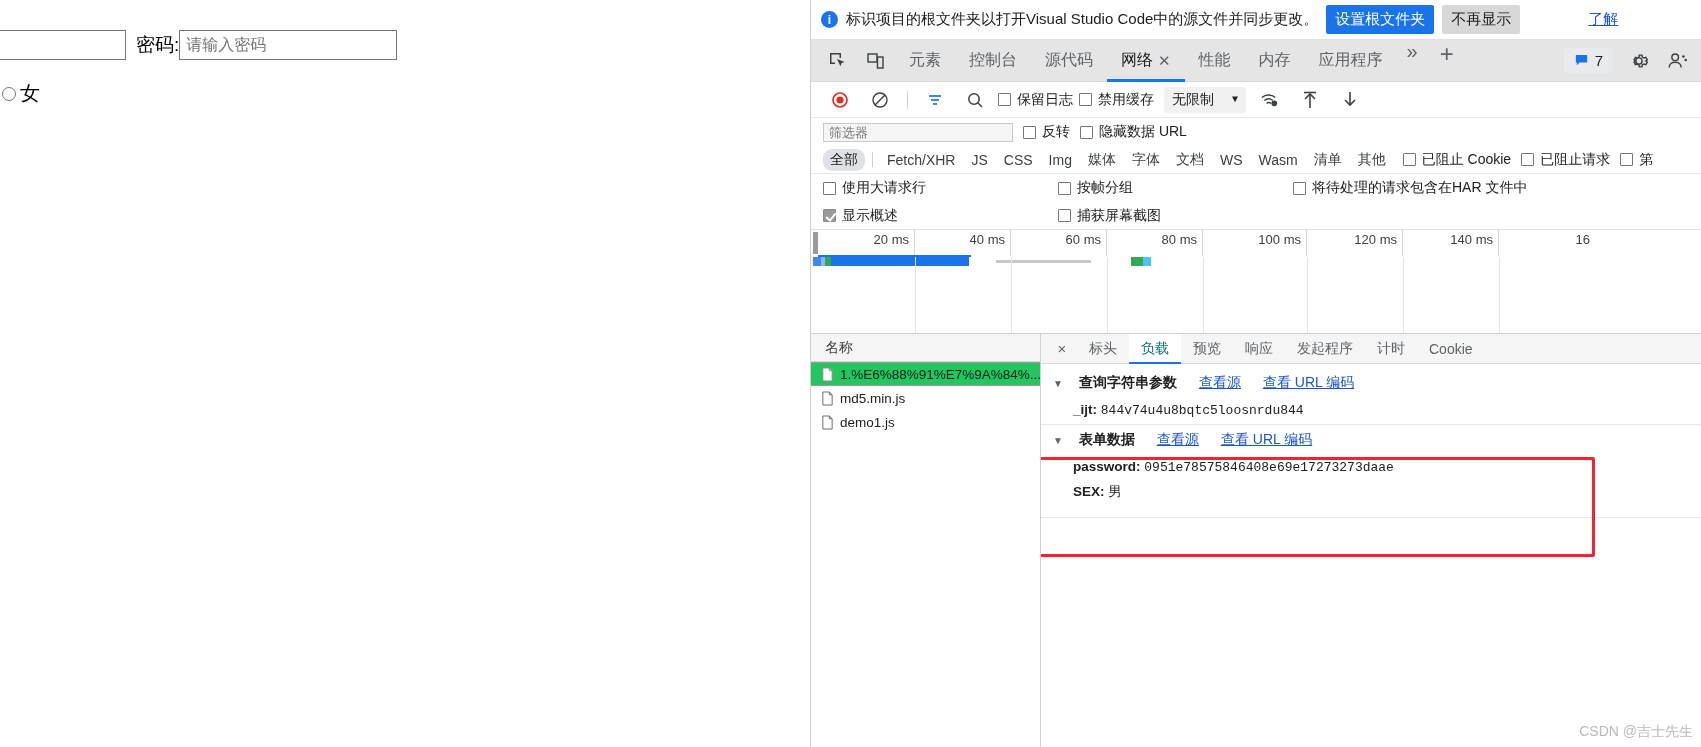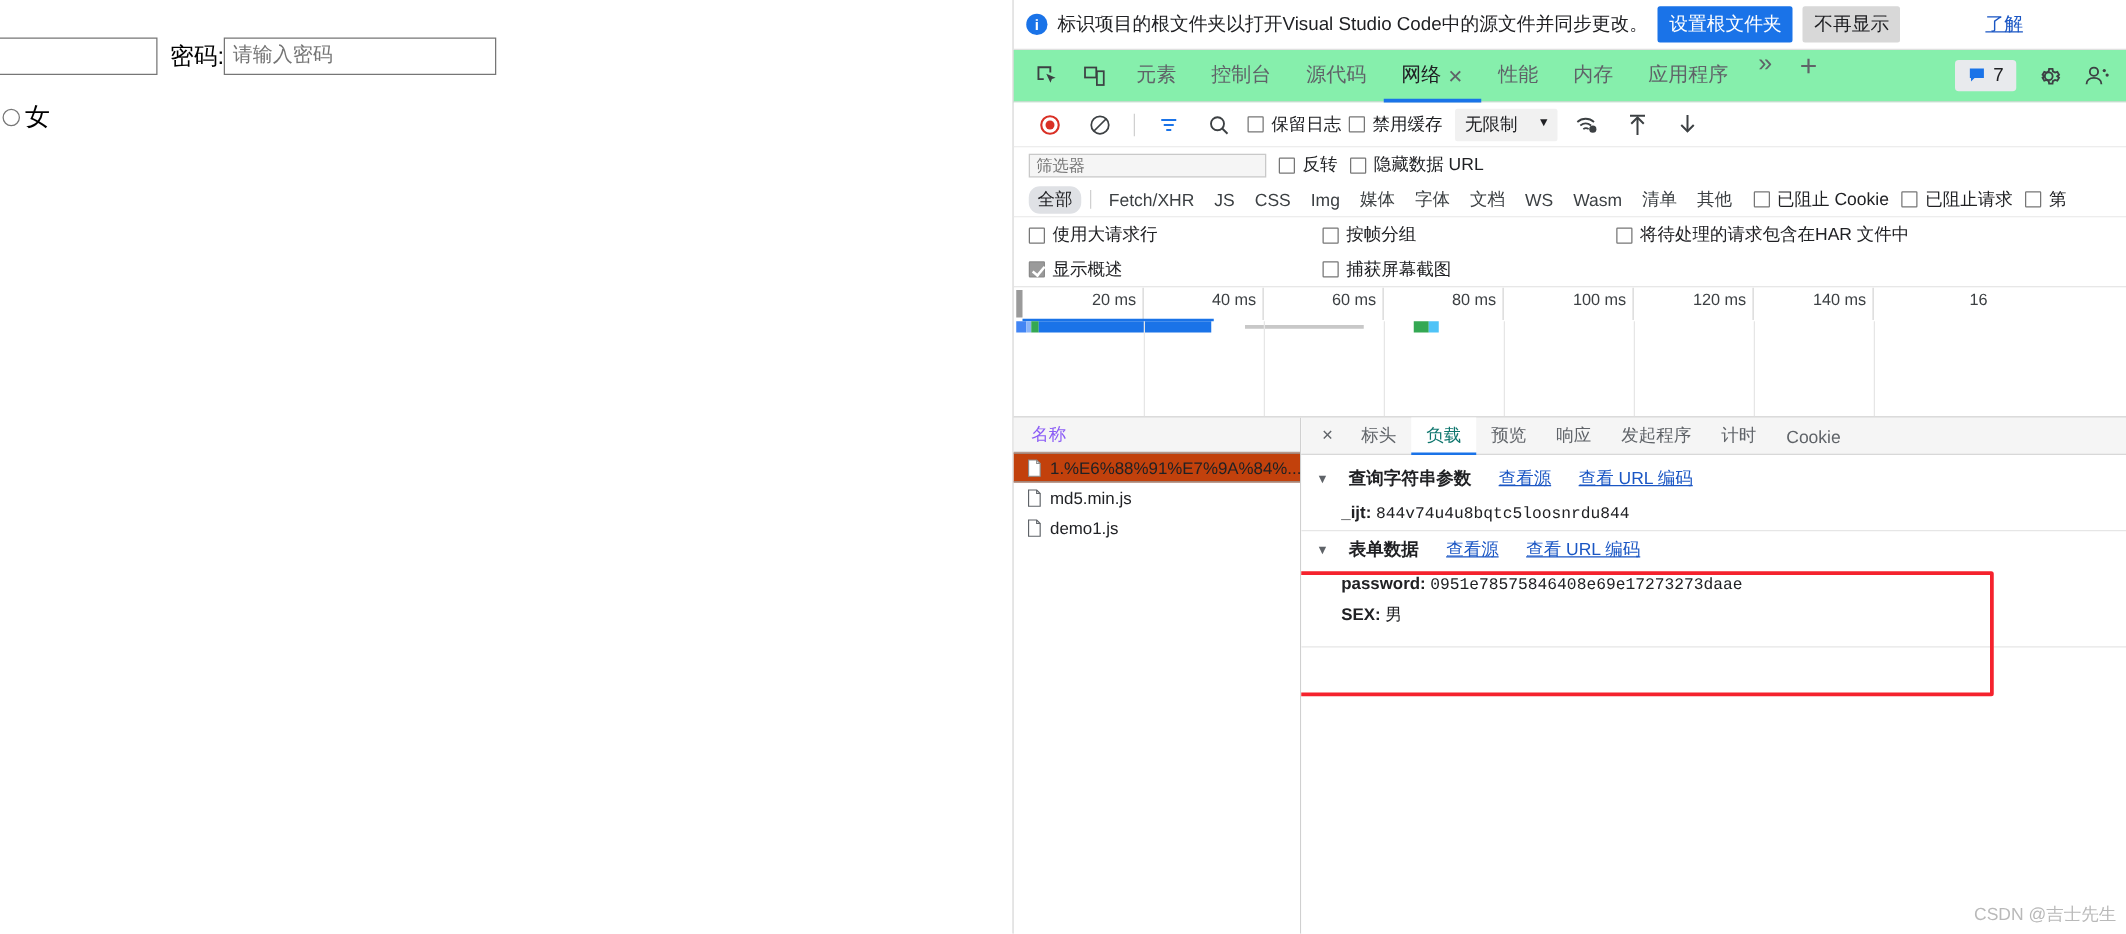--- a/index.html
+++ b/index.html
@@ -79,21 +79,21 @@
   }
   .link-learn {
     margin-left:60px; color:#1a56c4; font-size:15px;
     text-decoration:underline; cursor:pointer; white-space:nowrap;
   }
 
   
   .tabbar {
     height:42px; flex:0 0 42px;
     display:flex; align-items:stretch;
-    border-bottom:1px solid #d8d8d8; background:#86efac;
+    border-bottom:1px solid #d8d8d8; background:#e5e5e5;
     padding-left:8px;
   }
   .tool-ico {
     width:38px; display:flex; align-items:center; justify-content:center;
     cursor:pointer;
   }
   .tab {
     display:flex; align-items:center; gap:5px;
     padding:0 14px; font-size:16px; color:#5f6368; cursor:pointer;
     position:relative; white-space:nowrap;
@@ -194,29 +194,29 @@
   .ov-grid{ position:absolute;top:27px;bottom:0;border-right:1px solid #e6e6e6;}
 
   
   .lower{ flex:1 1 auto; display:flex; min-height:0; }
   .reqlist{
     width:230px; flex:0 0 230px; border-right:1px solid #d0d0d0;
     display:flex;flex-direction:column; background:#fff;
   }
   .reqhead{
     height:28px;flex:0 0 28px;display:flex;align-items:center;
-    padding:0 14px;font-size:14px;color:#8b5cf6;
+    padding:0 14px;font-size:14px;color:#404040;
     background:#f5f5f5;border-bottom:1px solid #d8d8d8;
   }
   .reqrow{
     height:24px;display:flex;align-items:center;gap:6px;
     padding:0 10px;font-size:13.5px;color:#202124;cursor:pointer;
     white-space:nowrap;overflow:hidden;
   }
-  .reqrow.selected{ background:#c2410c; border-top:1px solid #9a9a9a; border-bottom:1px solid #9a9a9a;}
+  .reqrow.selected{ background:#22c55e; border-top:1px solid #9a9a9a; border-bottom:1px solid #9a9a9a;}
   .doc-ico{ flex:0 0 13px; }
 
   
   .details{ flex:1 1 auto; display:flex;flex-direction:column; min-width:0; background:#fff;}
   .dtabs{
     height:30px;flex:0 0 30px;display:flex;align-items:stretch;gap:0;
     border-bottom:1px solid #d8d8d8;background:#f5f5f5;padding-left:6px;
   }
   .dclose{ width:30px;display:flex;align-items:center;justify-content:center;
     font-size:15px;color:#5f6368;cursor:pointer;}

